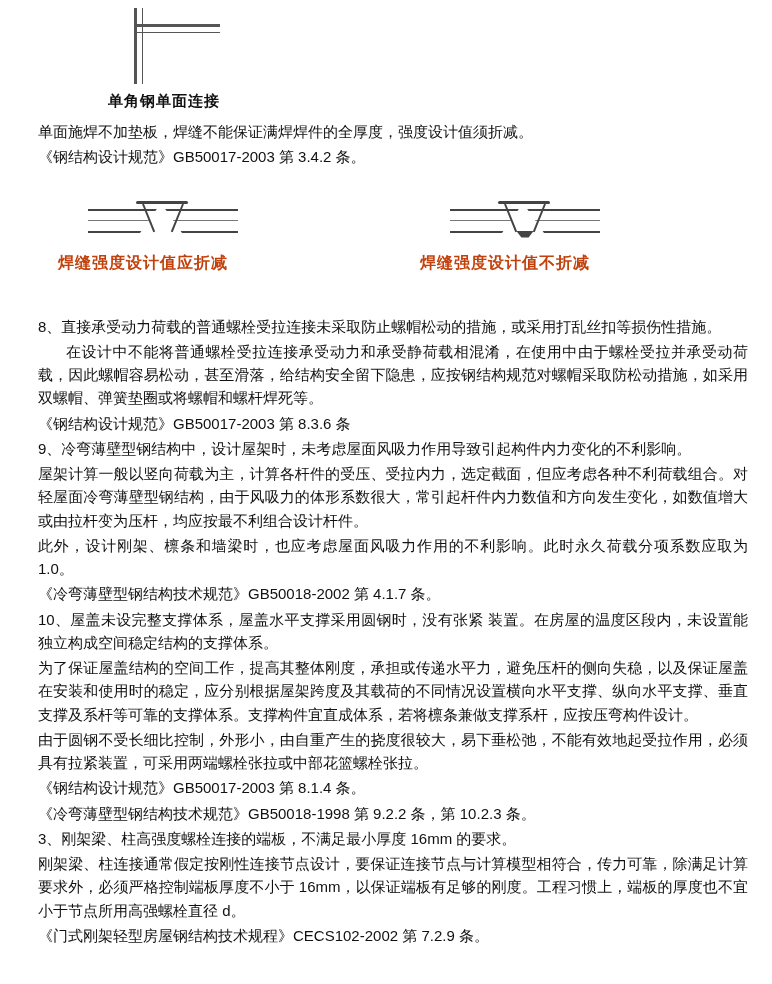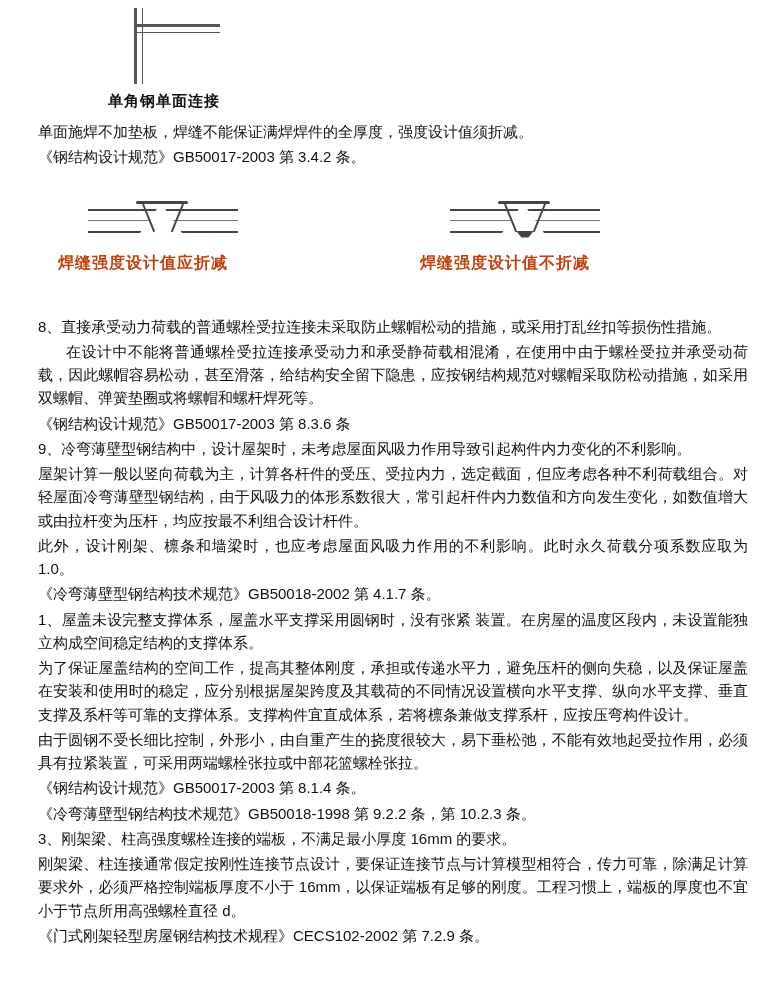--- a/index.html
+++ b/index.html
@@ -236,21 +236,21 @@
 
   <div class="txt">8、直接承受动力荷载的普通螺栓受拉连接未采取防止螺帽松动的措施，或采用打乱丝扣等损伤性措施。</div>
   <div class="txt indent">在设计中不能将普通螺栓受拉连接承受动力和承受静荷载相混淆，在使用中由于螺栓受拉并承受动荷载，因此螺帽容易松动，甚至滑落，给结构安全留下隐患，应按钢结构规范对螺帽采取防松动措施，如采用双螺帽、弹簧垫圈或将螺帽和螺杆焊死等。</div>
   <div class="txt">《钢结构设计规范》GB50017-2003 第 8.3.6 条</div>
 
   <div class="txt">9、冷弯薄壁型钢结构中，设计屋架时，未考虑屋面风吸力作用导致引起构件内力变化的不利影响。</div>
   <div class="txt">屋架计算一般以竖向荷载为主，计算各杆件的受压、受拉内力，选定截面，但应考虑各种不利荷载组合。对轻屋面冷弯薄壁型钢结构，由于风吸力的体形系数很大，常引起杆件内力数值和方向发生变化，如数值增大或由拉杆变为压杆，均应按最不利组合设计杆件。</div>
   <div class="txt">此外，设计刚架、檩条和墙梁时，也应考虑屋面风吸力作用的不利影响。此时永久荷载分项系数应取为 1.0。</div>
   <div class="txt">《冷弯薄壁型钢结构技术规范》GB50018-2002 第 4.1.7 条。</div>
 
-  <div class="txt">1、屋盖未设完整支撑体系，屋盖水平支撑采用圆钢时，没有张紧 装置。在房屋的温度区段内，未设置能独立构成空间稳定结构的支撑体系。</div>
+  <div class="txt">10、屋盖未设完整支撑体系，屋盖水平支撑采用圆钢时，没有张紧 装置。在房屋的温度区段内，未设置能独立构成空间稳定结构的支撑体系。</div>
   <div class="txt">为了保证屋盖结构的空间工作，提高其整体刚度，承担或传递水平力，避免压杆的侧向失稳，以及保证屋盖在安装和使用时的稳定，应分别根据屋架跨度及其载荷的不同情况设置横向水平支撑、纵向水平支撑、垂直支撑及系杆等可靠的支撑体系。支撑构件宜直成体系，若将檩条兼做支撑系杆，应按压弯构件设计。</div>
   <div class="txt">由于圆钢不受长细比控制，外形小，由自重产生的挠度很较大，易下垂松弛，不能有效地起受拉作用，必须具有拉紧装置，可采用两端螺栓张拉或中部花篮螺栓张拉。</div>
   <div class="txt">《钢结构设计规范》GB50017-2003 第 8.1.4 条。</div>
   <div class="txt">《冷弯薄壁型钢结构技术规范》GB50018-1998 第 9.2.2 条，第 10.2.3 条。</div>
 
   <div class="txt">3、刚架梁、柱高强度螺栓连接的端板，不满足最小厚度 16mm 的要求。</div>
   <div class="txt">刚架梁、柱连接通常假定按刚性连接节点设计，要保证连接节点与计算模型相符合，传力可靠，除满足计算要求外，必须严格控制端板厚度不小于 16mm，以保证端板有足够的刚度。工程习惯上，端板的厚度也不宜小于节点所用高强螺栓直径 d。</div>
   <div class="txt">《门式刚架轻型房屋钢结构技术规程》CECS102-2002 第 7.2.9 条。</div>
 
 </div>

